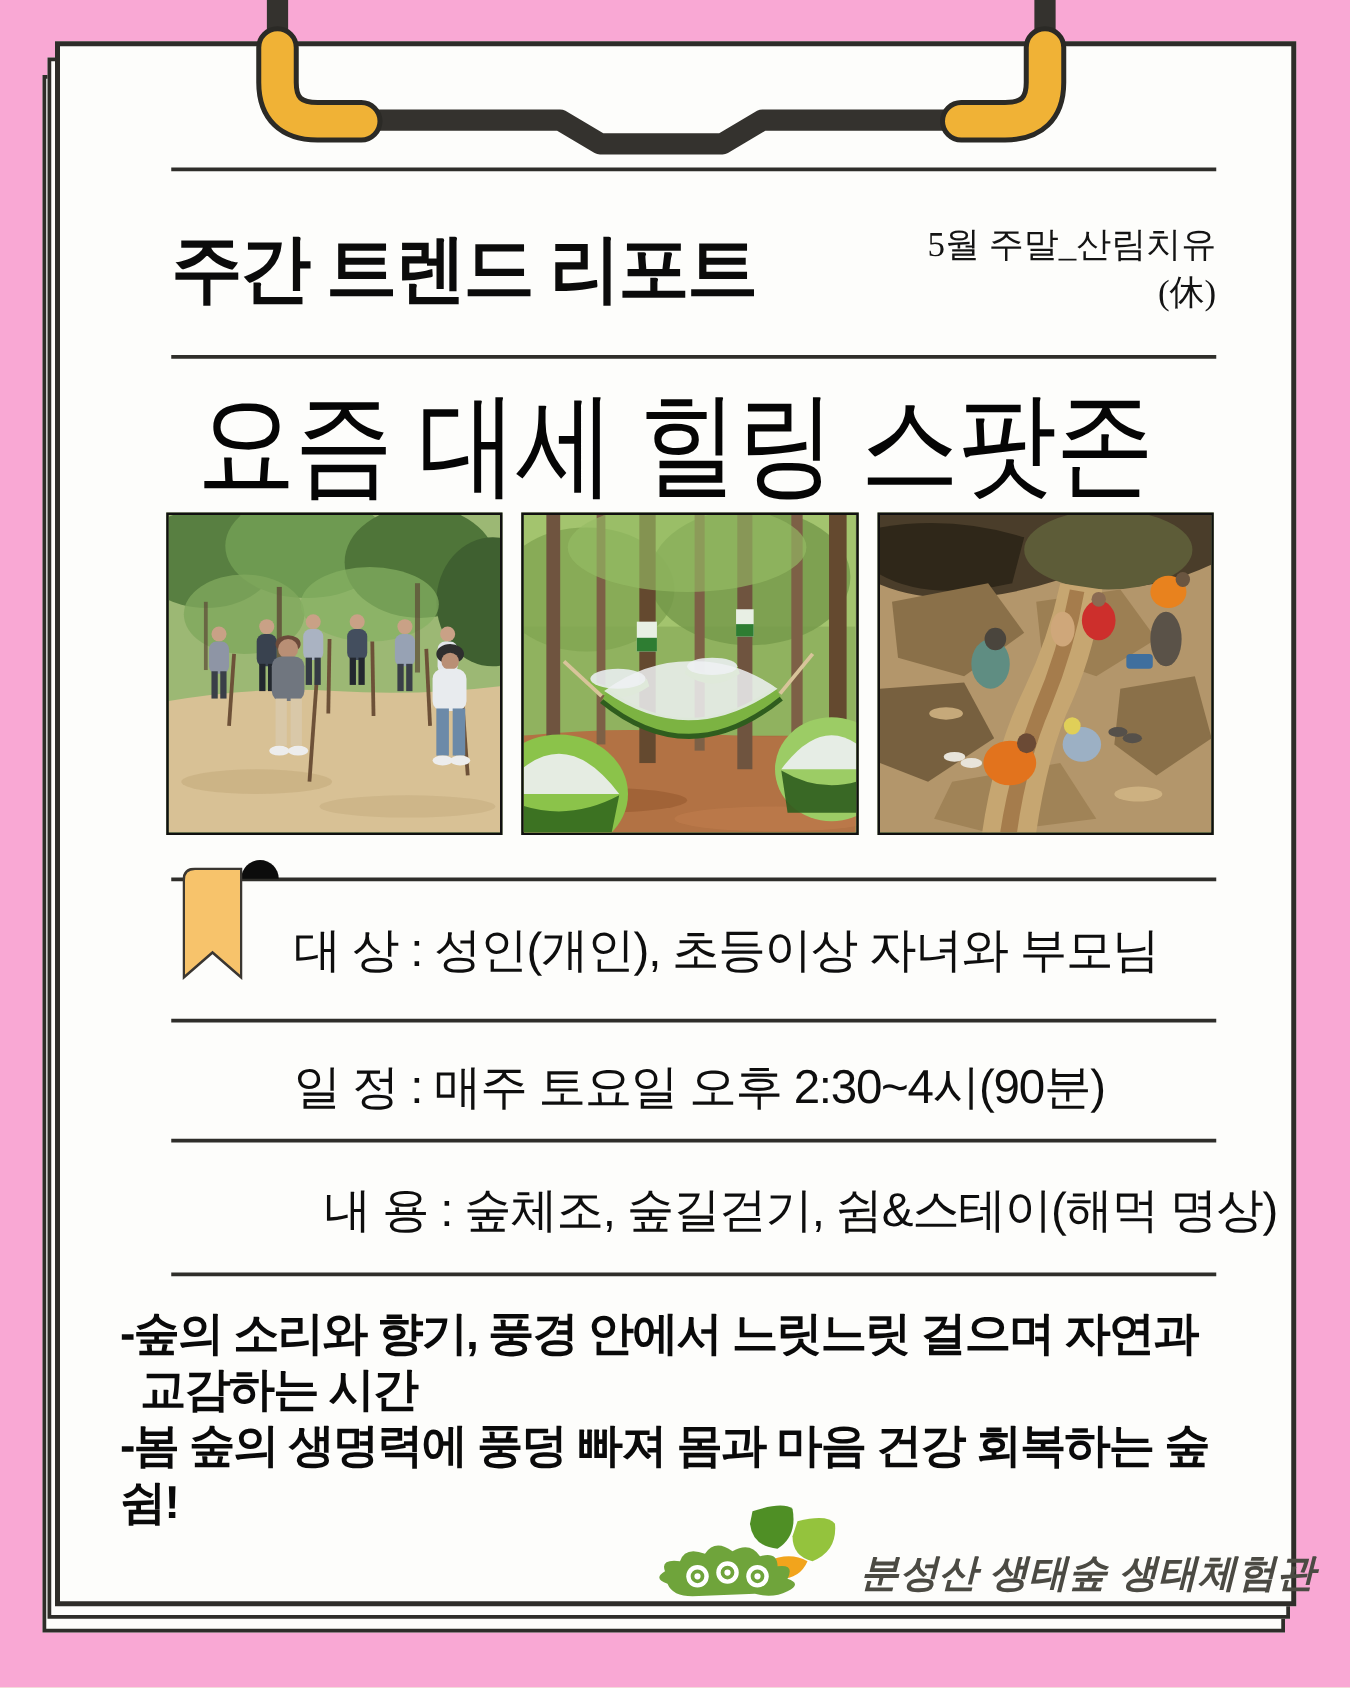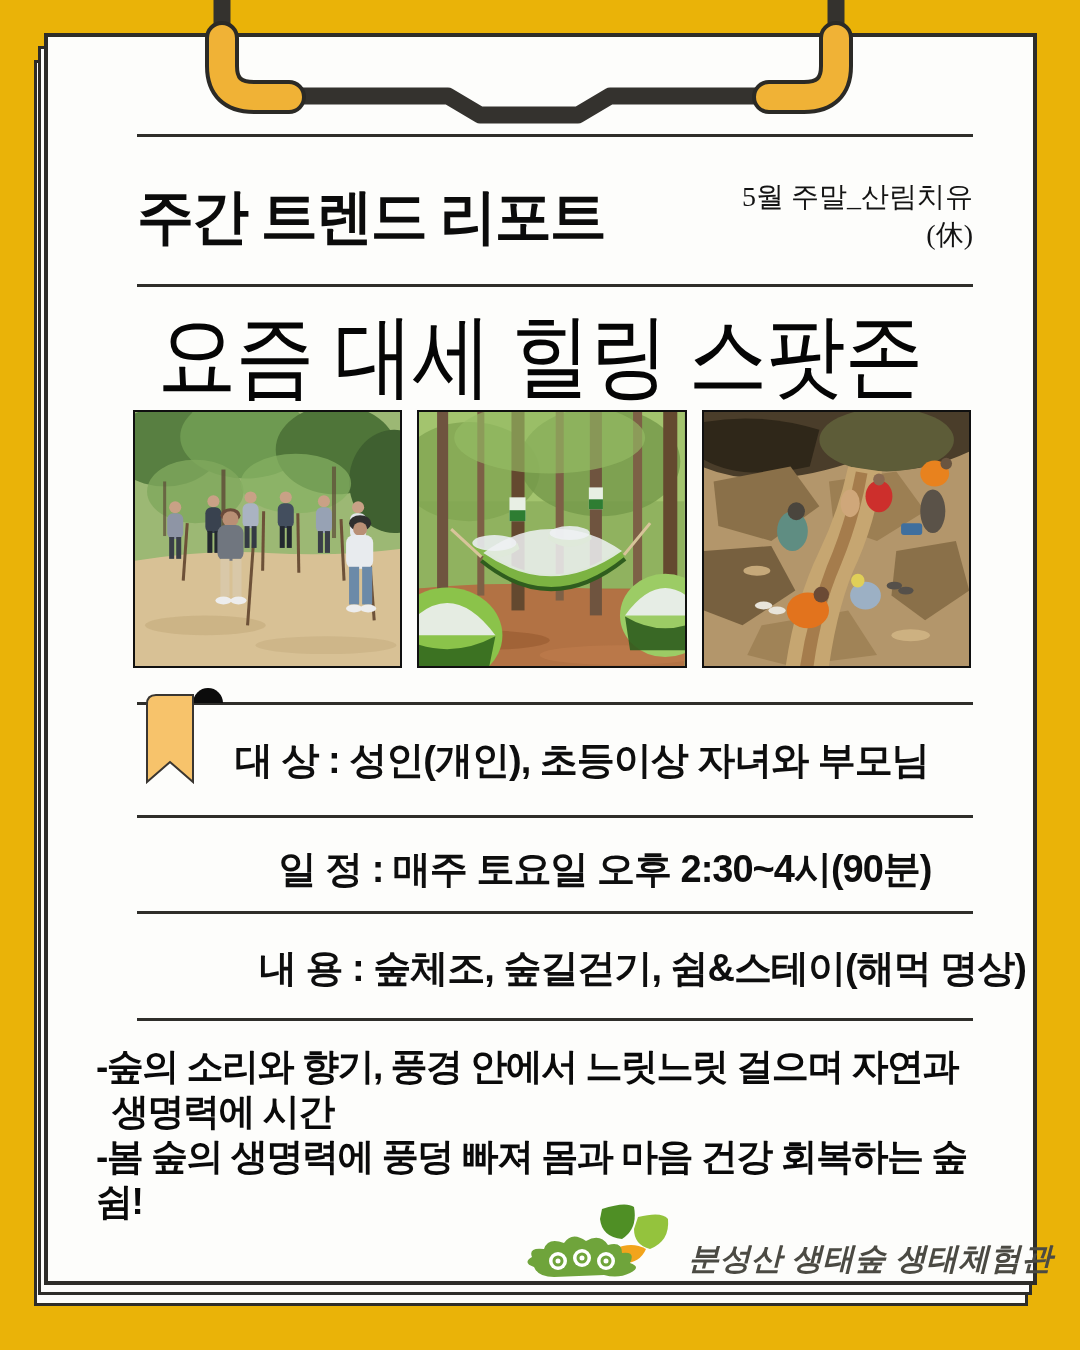--- a/index.html
+++ b/index.html
@@ -1,16 +1,16 @@
 <!DOCTYPE html>
 <html><head>
 <meta charset="utf-8">
 <style>
   html,body{margin:0;padding:0;background:#EDE8D2;}
-  .poster{position:relative;width:1080px;height:1350px;background:#eab308;overflow:hidden;
+  .poster{position:relative;width:1080px;height:1350px;background:#f9a8d4;overflow:hidden;
           font-family:"Liberation Sans","DejaVu Sans",sans-serif;}
   
   .sheet{position:absolute;background:#FDFDFB;border:3px solid #2E2D29;box-sizing:border-box;}
   .sheet-back2{left:34px;top:60px;width:994px;height:1246px;}
   .sheet-back1{left:38px;top:46px;width:994px;height:1249px;}
   .sheet-main{left:44px;top:33px;width:993px;height:1252px;border-width:4px;}
   
   .clip-svg{position:absolute;left:0;top:0;z-index:6;}
   
   .rule{position:absolute;left:137px;width:836px;height:3px;background:#2F2E2A;z-index:2;}
@@ -30,22 +30,22 @@
   
   .photo-row{position:absolute;left:133px;top:410px;width:838px;height:258px;display:flex;gap:15px;z-index:3;}
   .photo{flex:1;border:2px solid #101010;box-sizing:border-box;overflow:hidden;background:#9cb874;}
   .photo svg{display:block;width:100%;height:100%;}
   
   .ribbon{position:absolute;left:146px;top:694px;z-index:4;}
   .ribbon-ring{position:absolute;left:193px;top:688px;width:30px;height:15px;background:#0C0C0C;
       border-radius:15px 15px 0 0;z-index:3;}
   
   .info-row{position:absolute;left:235px;width:740px;font-size:38px;letter-spacing:-1px;
-      color:#0E0E0E;white-space:nowrap;z-index:3;font-weight:bold;}
-  .info-0{top:735px;} .info-1{top:844px;text-align:center;} .info-2{top:943px;margin-left:24px;}
+      color:#0E0E0E;white-space:nowrap;z-index:3;}
+  .info-0{top:735px;} .info-1{top:844px;} .info-2{top:943px;margin-left:24px;}
   
   .notes{position:absolute;left:96px;top:1044px;width:886px;font-size:37px;line-height:45px;
       letter-spacing:-1.5px;color:#0A0A0A;z-index:3;font-weight:bold;}
   .note-indent{padding-left:16px;}
   
   .logo-mark{position:absolute;left:520px;top:1203px;z-index:3;}
   .logo-text{position:absolute;left:688px;top:1238px;font-size:31px;font-weight:700;
       letter-spacing:0.5px;color:#4B4A43;white-space:nowrap;z-index:3;font-style:italic;}
 </style>
 </head>
@@ -231,21 +231,21 @@
   <svg class="ribbon" width="48" height="90" viewBox="0 0 48 90">
     <path d="M 10 1 H 47 V 88 L 24 68 L 1 88 V 10 Q 1 1 10 1 Z" fill="#F7C36B" stroke="#3A3631" stroke-width="2"></path>
   </svg>
 
   <div class="info-row info-0">대 상 : 성인(개인), 초등이상 자녀와 부모님</div>
   <div class="info-row info-1">일 정 : 매주 토요일 오후 2:30~4시(90분)</div>
   <div class="info-row info-2">내 용 : 숲체조, 숲길걷기, 쉼&amp;스테이(해먹 명상)</div>
 
   <div class="notes">
     <div>-숲의 소리와 향기, 풍경 안에서 느릿느릿 걸으며 자연과</div>
-    <div class="note-indent">생명력에 시간</div>
+    <div class="note-indent">교감하는 시간</div>
     <div>-봄 숲의 생명력에 풍덩 빠져 몸과 마음 건강 회복하는 숲 쉼!</div>
   </div>
 
   <svg class="logo-mark" width="158" height="82" viewBox="0 0 158 82">
     <path d="M 82 6 Q 106 -2 114 4 Q 118 26 102 36 Q 82 34 80 16 Z" fill="#4F8F25"></path>
     <path d="M 118 14 Q 142 8 148 16 Q 150 38 130 46 Q 114 42 114 26 Z" fill="#94C33D"></path>
     <path d="M 94 46 Q 112 38 126 46 Q 120 60 104 60 Q 94 56 94 46 Z" fill="#F2A41C"></path>
     <path d="M 14 64 Q 2 60 12 54 Q 8 44 24 46 Q 28 34 44 40 Q 52 28 66 38 Q 80 30 88 42 Q 102 38 102 50 Q 116 48 110 60 Q 122 64 110 70 Q 98 76 84 72 L 34 74 Q 18 74 14 64 Z" fill="#6FA43B"></path>
     <circle cx="38" cy="58" r="9" fill="#FFFFFF"></circle>
       <circle cx="38" cy="58" r="4" fill="none" stroke="#6FA43B" stroke-width="3"></circle>

